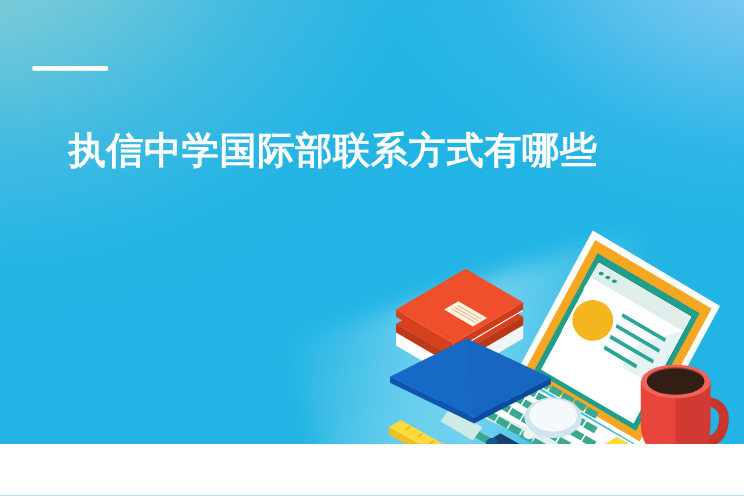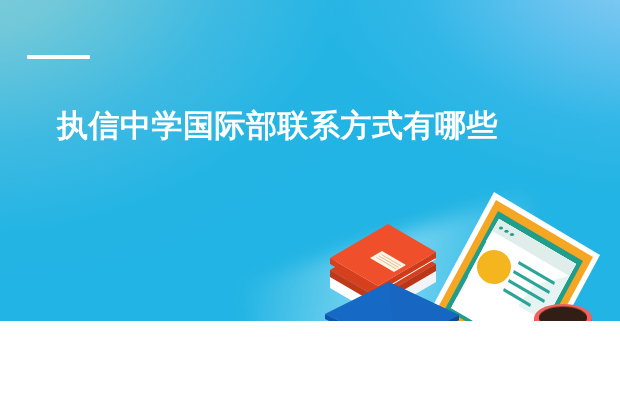--- a/index.html
+++ b/index.html
@@ -3,21 +3,21 @@
 <meta charset="utf-8">
 <style>
   html, body {
     margin: 0;
     padding: 0;
     background: #ffffff;
   }
   #banner {
     position: relative;
     width: 620px;
-    height: 321px;
+    height: 370px;
     overflow: hidden;
     font-family: "Liberation Sans", "DejaVu Sans", sans-serif;
   }
 
   
   .bg-base {
     position: absolute;
     inset: 0;
     background: #22b4e4;
   }

